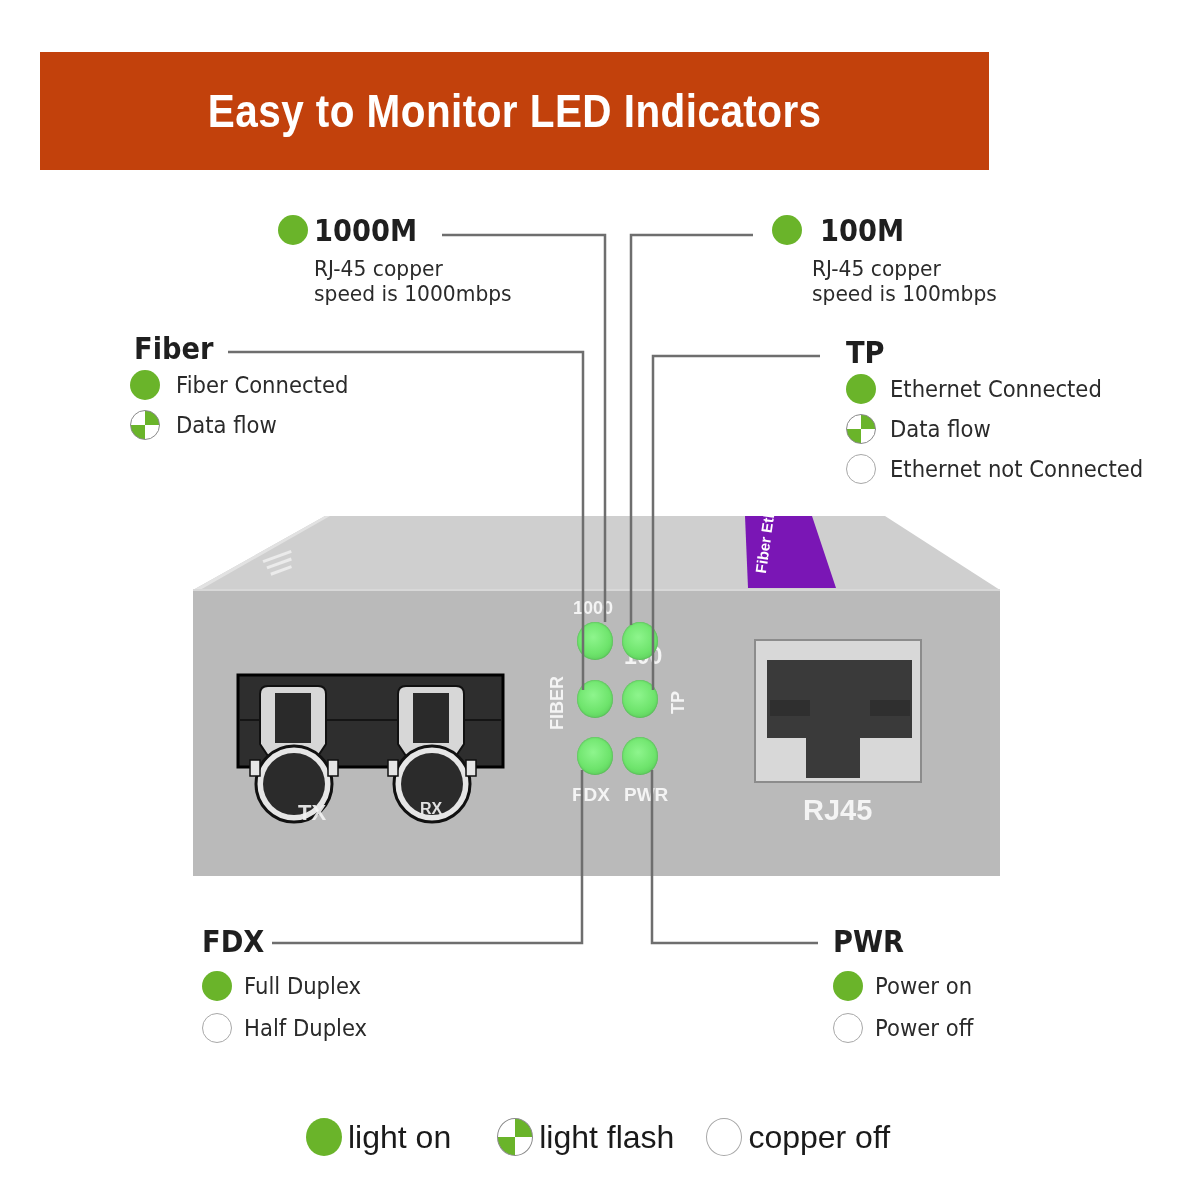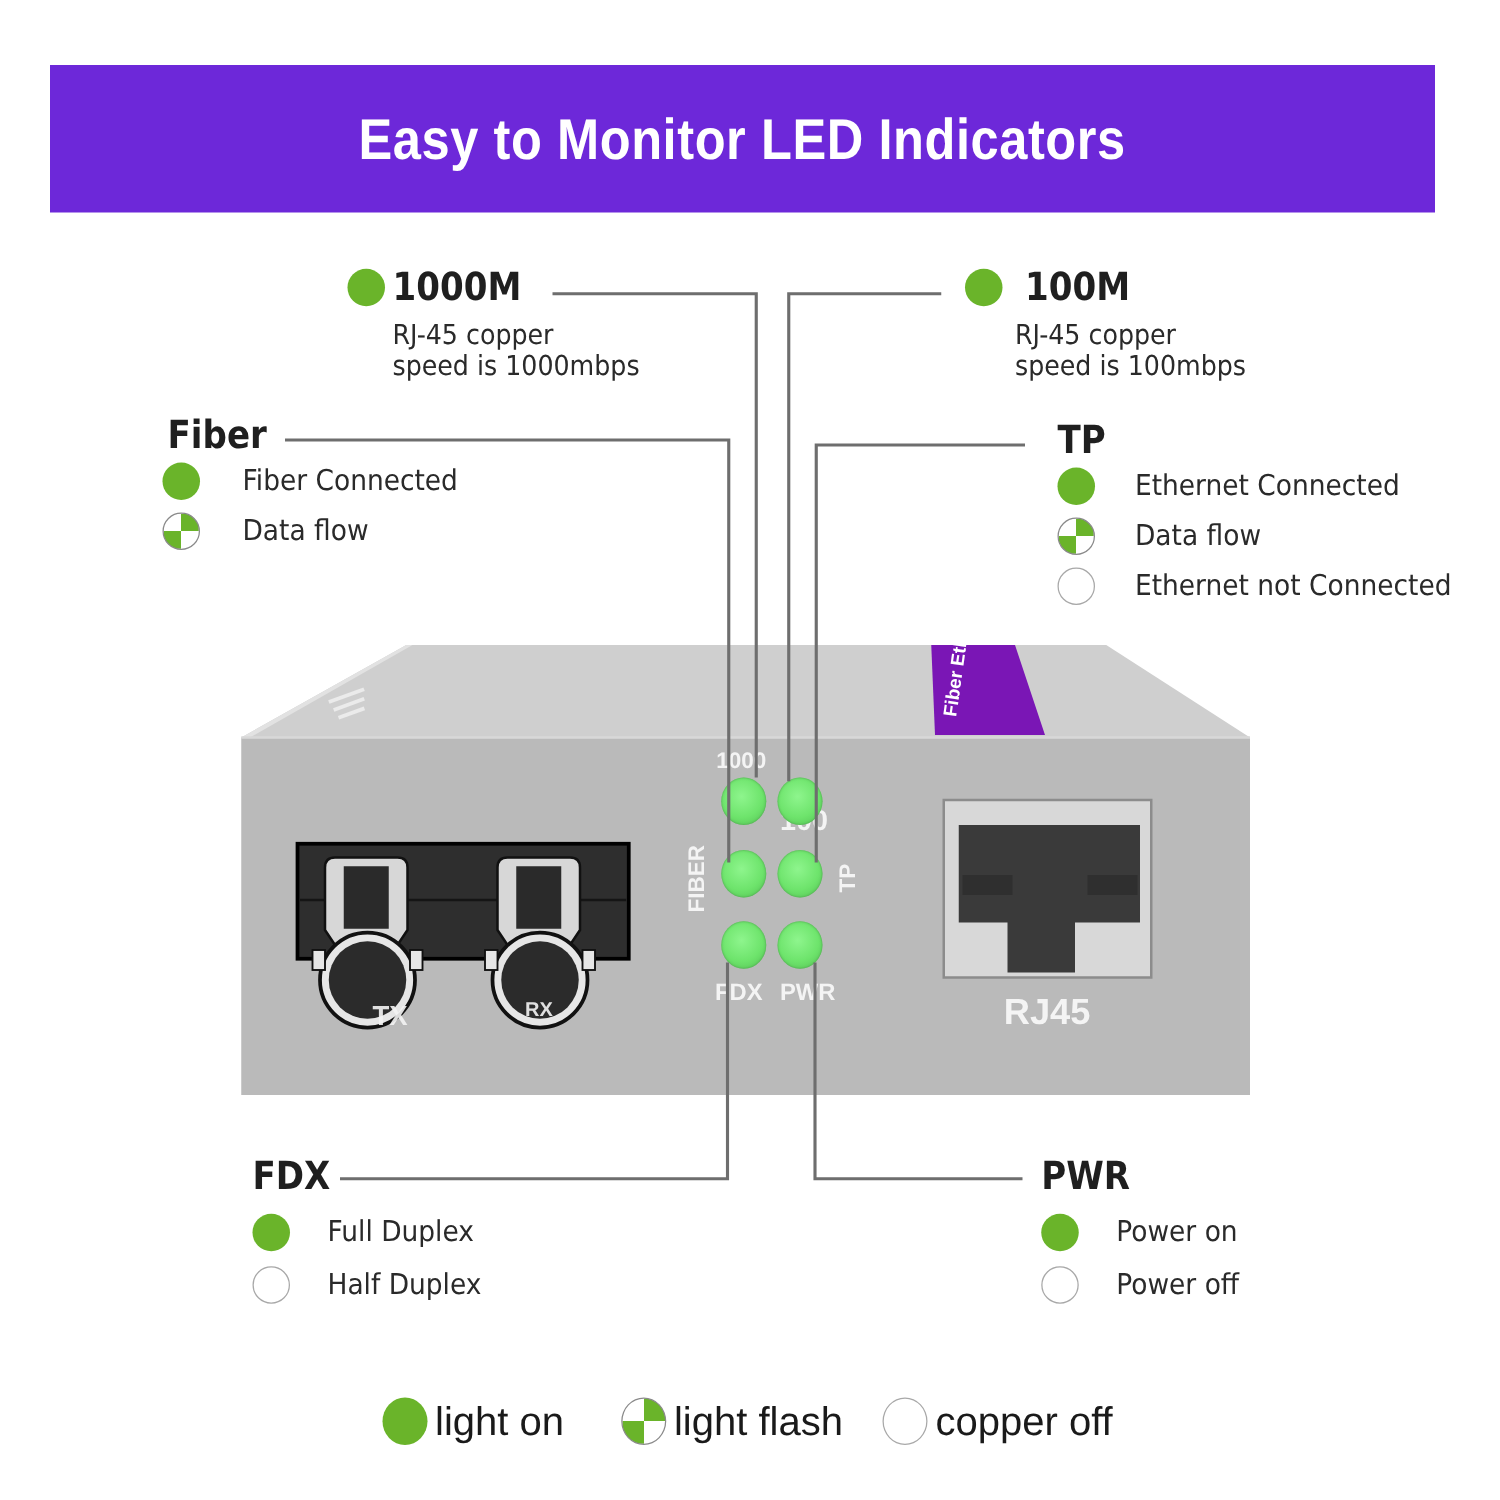--- a/index.html
+++ b/index.html
@@ -1,27 +1,27 @@
 <!DOCTYPE html>
 <html><head>
 <meta charset="utf-8">
 <style>
   html, body { margin:0; padding:0; background:#ffffff; }
   body { width:1200px; height:1200px; position:relative; overflow:hidden; font-family:"DejaVu Sans", sans-serif; color:#1e1e1e; }
   .abs { position:absolute; }
 
   
-  .banner { left:40px; top:52px; width:1108px; height:118px; background:#6d28d9; display:flex; align-items:center; justify-content:center; }
+  .banner { left:40px; top:52px; width:949px; height:118px; background:#c2410c; display:flex; align-items:center; justify-content:center; }
   .banner-title { color:#ffffff; font-family:"Liberation Sans", sans-serif; font-weight:bold; font-size:46px; letter-spacing:0.5px; transform:scaleX(0.88); }
 
   
   .head { font-family:"DejaVu Sans", sans-serif; font-weight:bold; color:#1f1f1f; white-space:nowrap; }
   .head-lg { font-size:31px; transform:scaleX(0.88); transform-origin:left center; }
   .sub { font-size:22px; line-height:25px; color:#2a2a2a; white-space:nowrap; transform:scaleX(0.92); transform-origin:left top; }
-  .item { display:flex; align-items:center; font-size:23px; color:#2a2a2a; white-space:nowrap;gap:18px; }
+  .item { display:flex; align-items:center; font-size:23px; color:#2a2a2a; white-space:nowrap; }
   .item-text { transform:scaleX(0.92); transform-origin:left center; display:inline-block; }
 
   
   .dot { width:30px; height:30px; border-radius:50%; flex:0 0 auto; box-sizing:border-box; }
   .dot.on { background:#6ab42a; }
   .dot.off { background:#ffffff; border:1.5px solid #a8a8a8; }
   .dot.flash { border:1.5px solid #8a8a8a;
     background: conic-gradient(#6ab42a 0 25%, #ffffff 25% 50%, #6ab42a 50% 75%, #ffffff 75% 100%); }
 
   .lines { left:0; top:0; width:1200px; height:1200px; pointer-events:none; }

